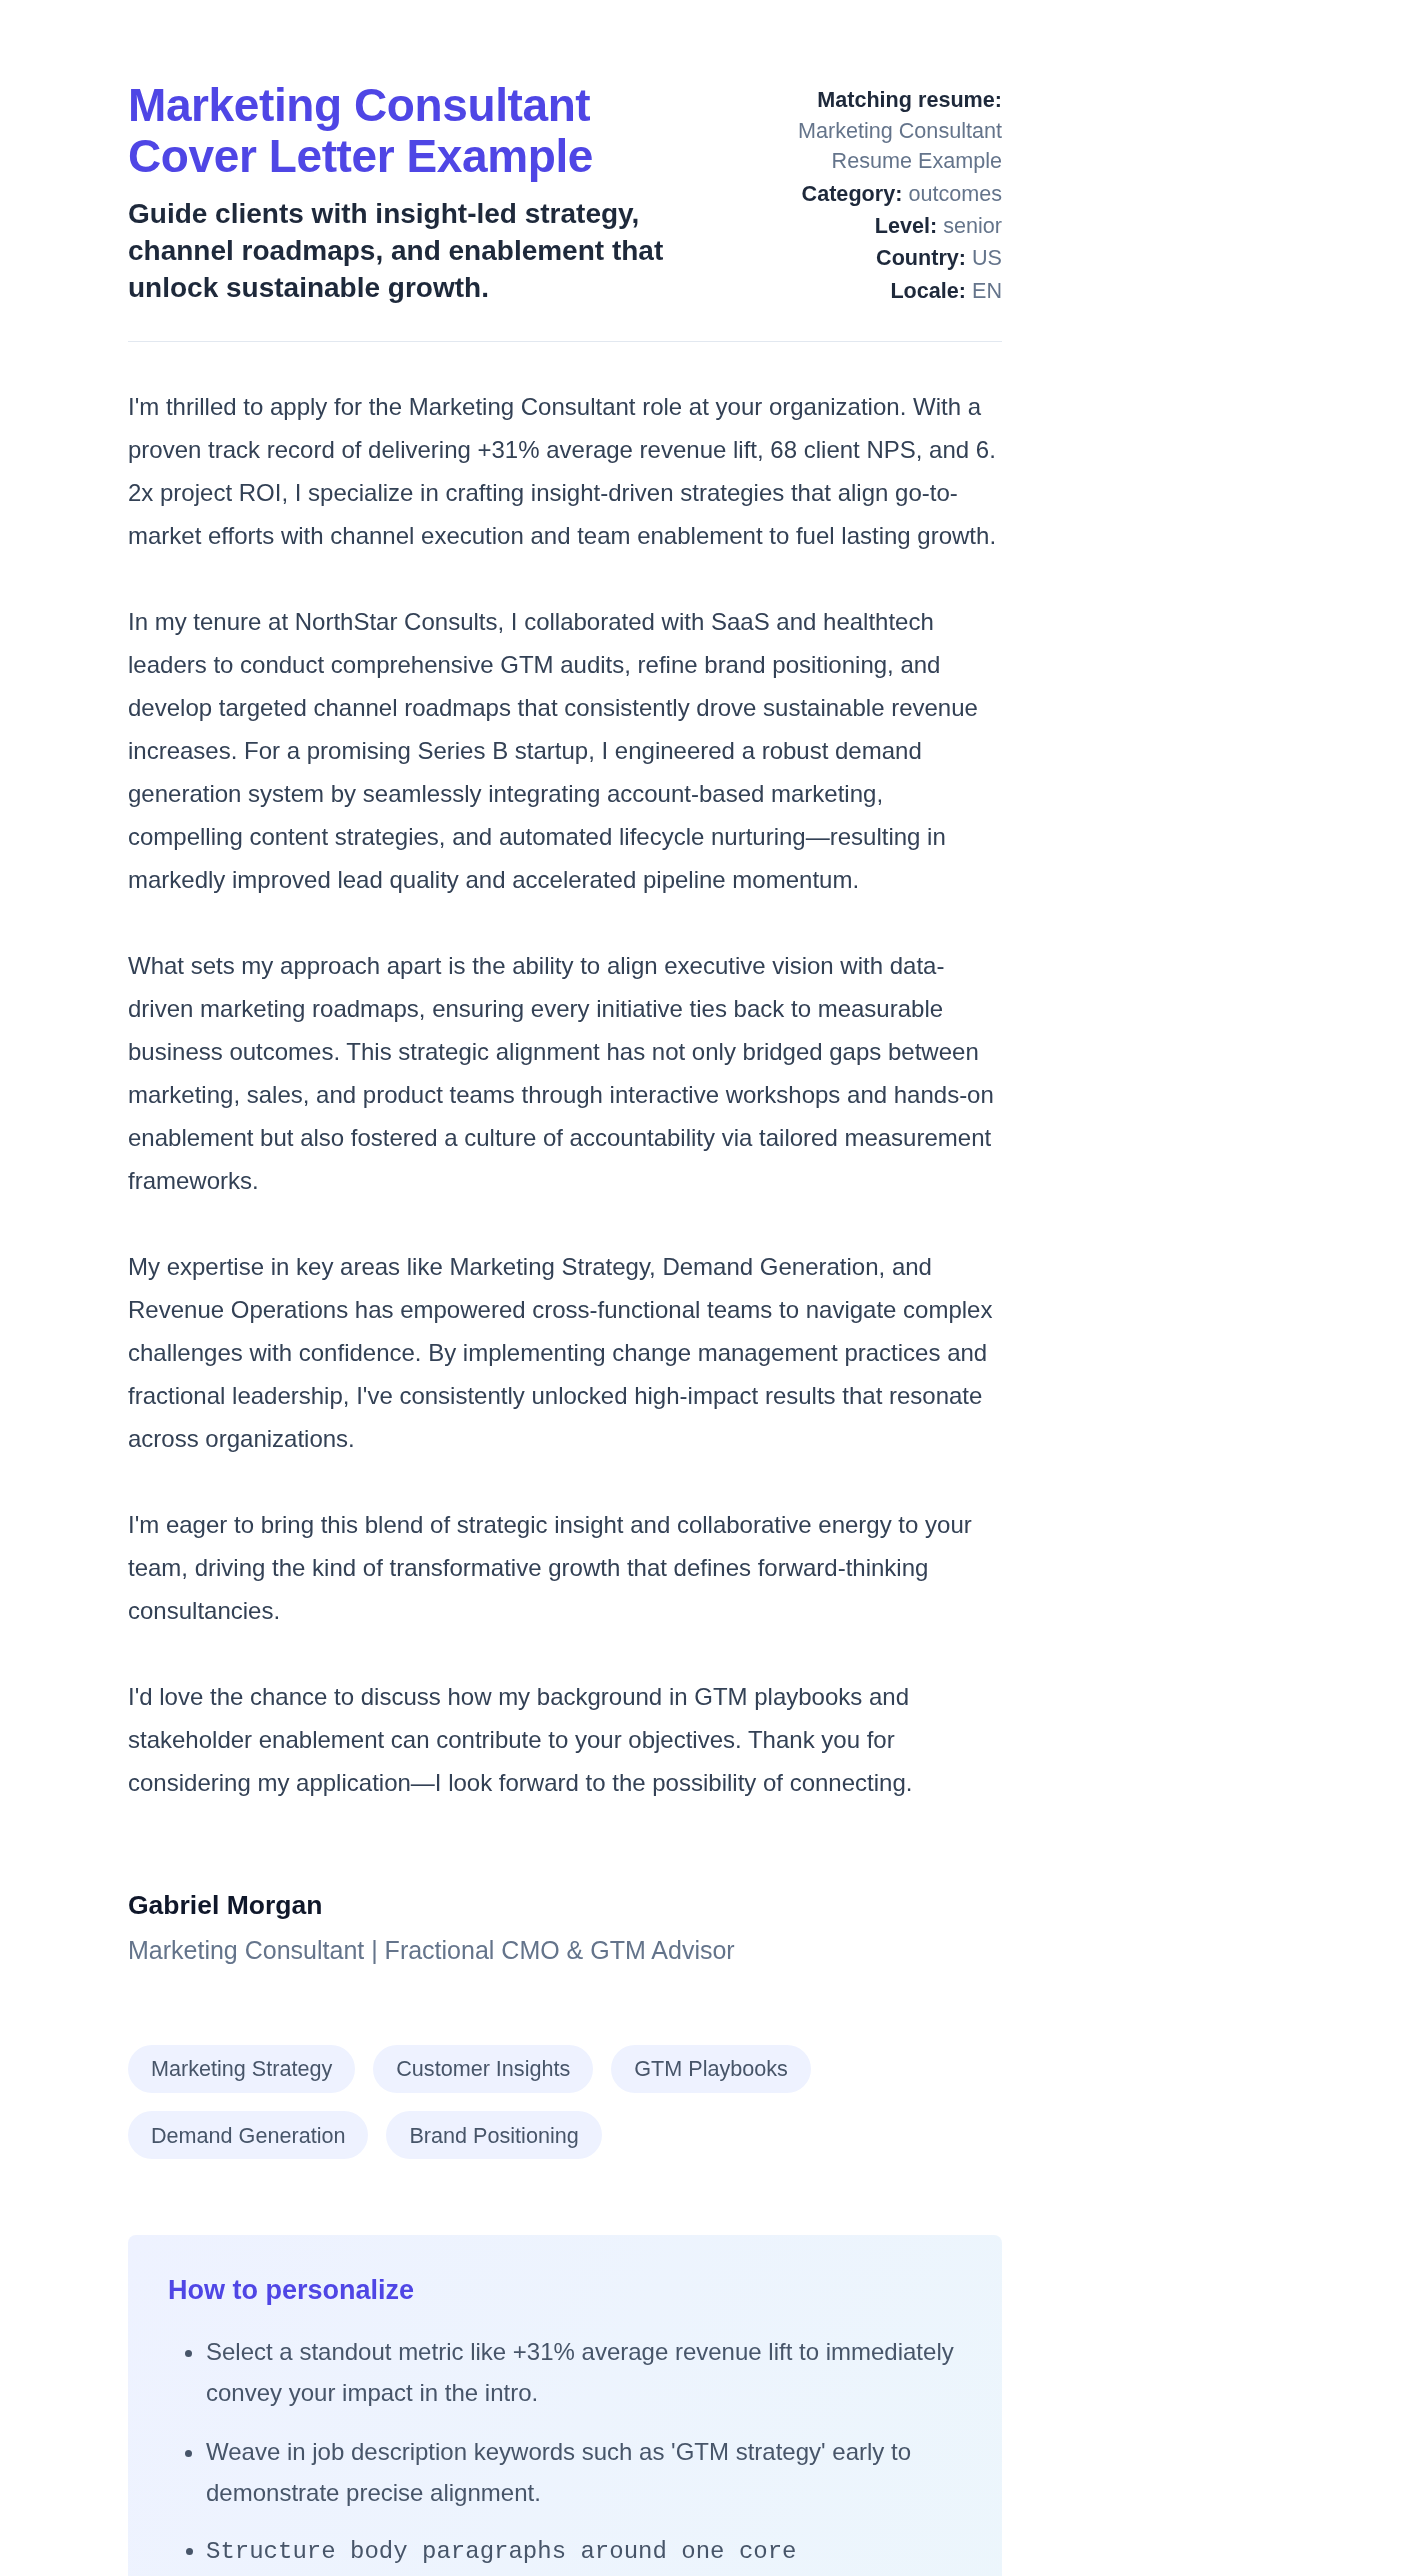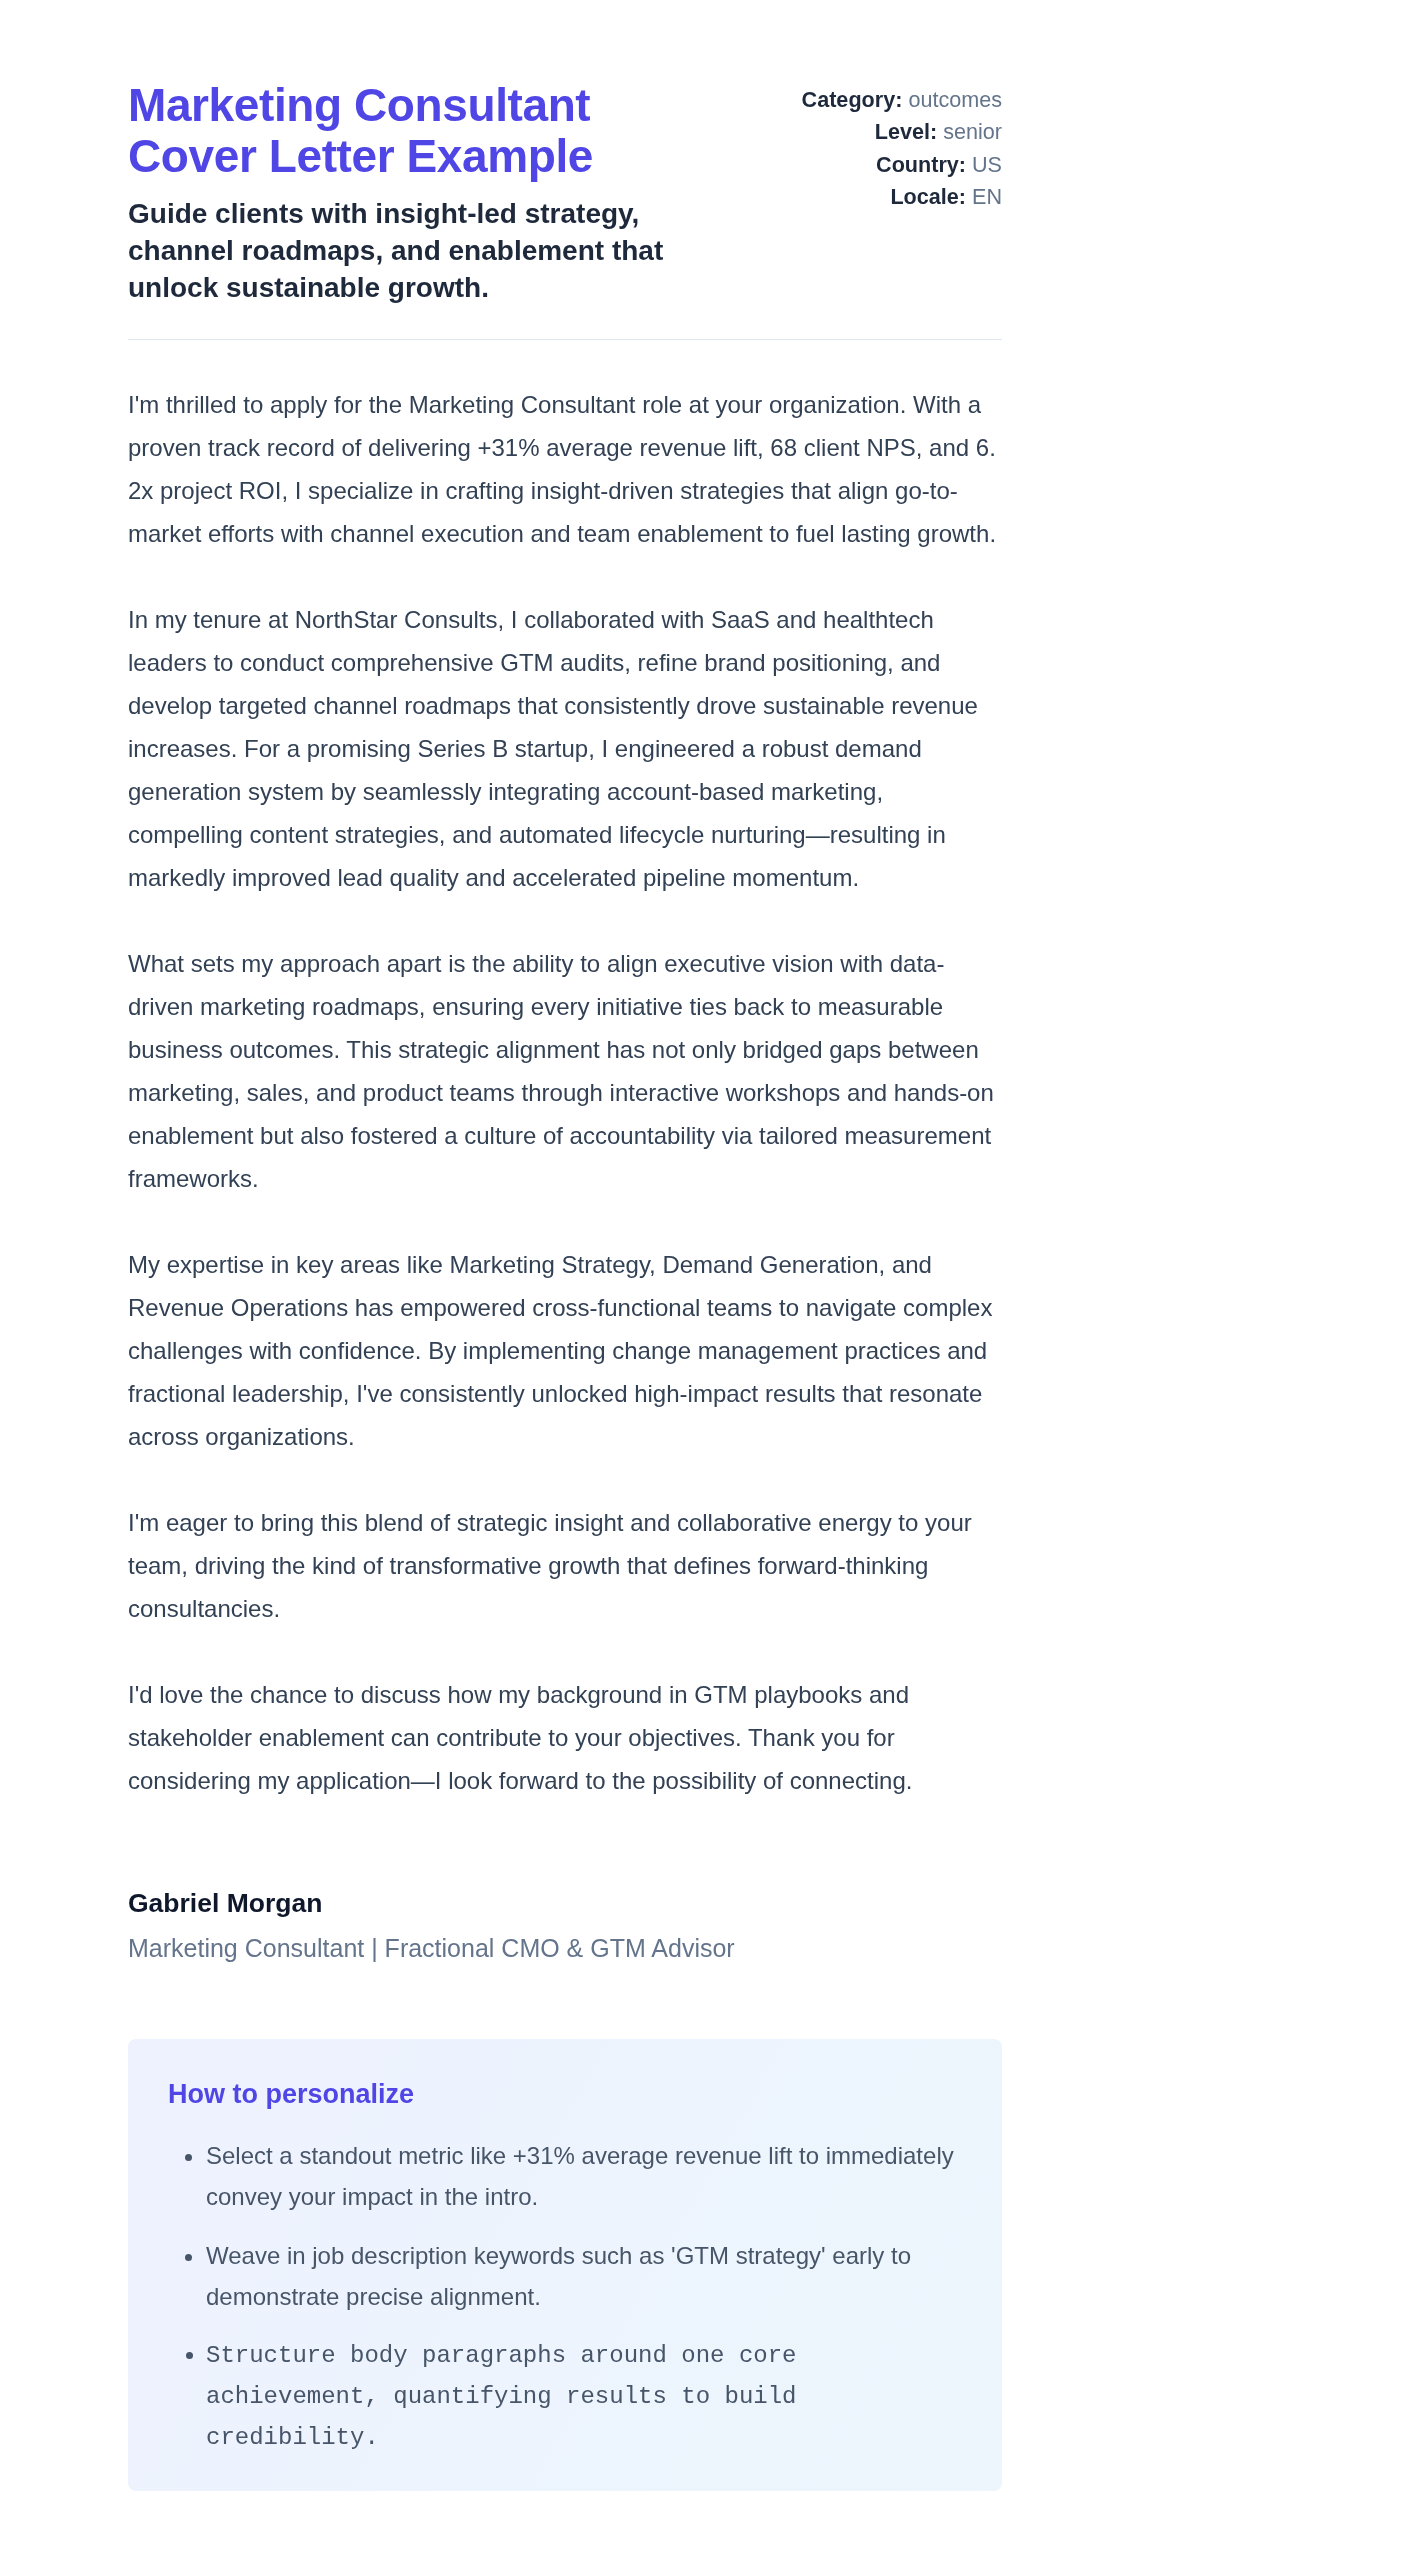--- a/index.html
+++ b/index.html
@@ -122,20 +122,24 @@
 
 <div class="page">
 
   <header class="header">
     <div class="header-left">
       <h1 class="title">Marketing Consultant Cover Letter Example</h1>
       <p class="subtitle">Guide clients with insight-led strategy, channel roadmaps, and enablement that unlock sustainable growth.</p>
     </div>
     <aside class="meta">
       <div class="meta-item">
+        <span class="meta-label">Matching resume:</span><br>
+        <span class="meta-value">Marketing Consultant Resume Example</span>
+      </div>
+      <div class="meta-item">
         <span class="meta-label">Category:</span>
         <span class="meta-value">outcomes</span>
       </div>
       <div class="meta-item">
         <span class="meta-label">Level:</span>
         <span class="meta-value">senior</span>
       </div>
       <div class="meta-item">
         <span class="meta-label">Country:</span>
         <span class="meta-value">US</span>
@@ -153,20 +157,27 @@
     <p class="para">I'm thrilled to apply for the Marketing Consultant role at your organization. With a proven track record of delivering +31% average revenue lift, 68 client NPS, and 6. 2x project ROI, I specialize in crafting insight-driven strategies that align go-to-market efforts with channel execution and team enablement to fuel lasting growth.</p>
     <p class="para">In my tenure at NorthStar Consults, I collaborated with SaaS and healthtech leaders to conduct comprehensive GTM audits, refine brand positioning, and develop targeted channel roadmaps that consistently drove sustainable revenue increases. For a promising Series B startup, I engineered a robust demand generation system by seamlessly integrating account-based marketing, compelling content strategies, and automated lifecycle nurturing—resulting in markedly improved lead quality and accelerated pipeline momentum.</p>
     <p class="para">What sets my approach apart is the ability to align executive vision with data-driven marketing roadmaps, ensuring every initiative ties back to measurable business outcomes. This strategic alignment has not only bridged gaps between marketing, sales, and product teams through interactive workshops and hands-on enablement but also fostered a culture of accountability via tailored measurement frameworks.</p>
     <p class="para">My expertise in key areas like Marketing Strategy, Demand Generation, and Revenue Operations has empowered cross-functional teams to navigate complex challenges with confidence. By implementing change management practices and fractional leadership, I've consistently unlocked high-impact results that resonate across organizations.</p>
     <p class="para">I'm eager to bring this blend of strategic insight and collaborative energy to your team, driving the kind of transformative growth that defines forward-thinking consultancies.</p>
     <p class="para">I'd love the chance to discuss how my background in GTM playbooks and stakeholder enablement can contribute to your objectives. Thank you for considering my application—I look forward to the possibility of connecting.</p>
     <p class="sig-name">Gabriel Morgan</p>
     <p class="sig-role">Marketing Consultant | Fractional CMO &amp; GTM Advisor</p>
   </main>
 
+  <div class="tags">
+    <span class="tag">Marketing Strategy</span>
+    <span class="tag">Customer Insights</span>
+    <span class="tag">GTM Playbooks</span>
+    <span class="tag">Demand Generation</span>
+    <span class="tag">Brand Positioning</span>
+  </div>
 
   <section class="personalize">
     <h2>How to personalize</h2>
     <ul>
       <li>Select a standout metric like +31% average revenue lift to immediately convey your impact in the intro.</li>
       <li>Weave in job description keywords such as 'GTM strategy' early to demonstrate precise alignment.</li>
       <li>Structure body paragraphs around one core achievement, quantifying results to build credibility.</li>
     </ul>
   </section>
 

